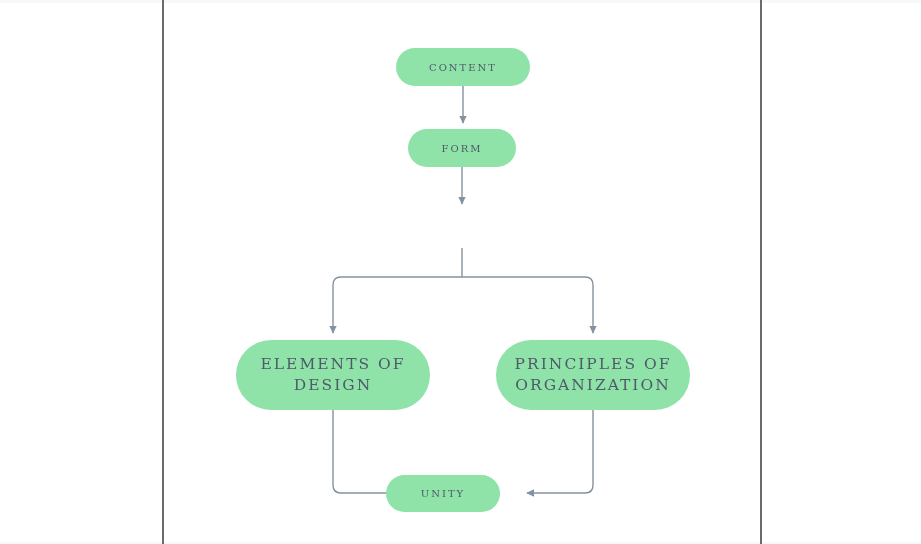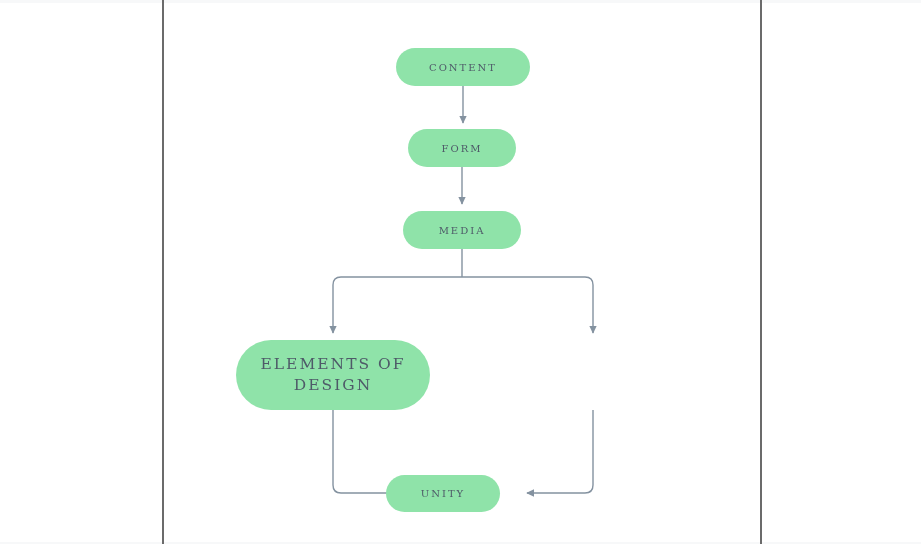--- a/index.html
+++ b/index.html
@@ -58,26 +58,26 @@
   </svg>
 
   <div class="node small" style="left:396px;top:48px;width:134px;">
     <span>CONTENT</span>
   </div>
 
   <div class="node small" style="left:408px;top:129px;width:108px;text-align:right;">
     <span>FORM</span>
   </div>
 
-  <div class="node small" style="left:403px;top:211px;width:118px;">
-    <span>MEDIA</span>
-  </div>
 
   <div class="node large" style="left:236px;top:340px;width:194px;">
     <span>ELEMENTS OF DESIGN</span>
   </div>
 
+  <div class="node large" style="left:496px;top:340px;width:194px;">
+    <span>PRINCIPLES OF ORGANIZATION</span>
+  </div>
 
   <div class="node unity" style="left:386px;top:475px;width:114px;">
     <span>UNITY</span>
   </div>
 
 </div>
 
 </body></html>

